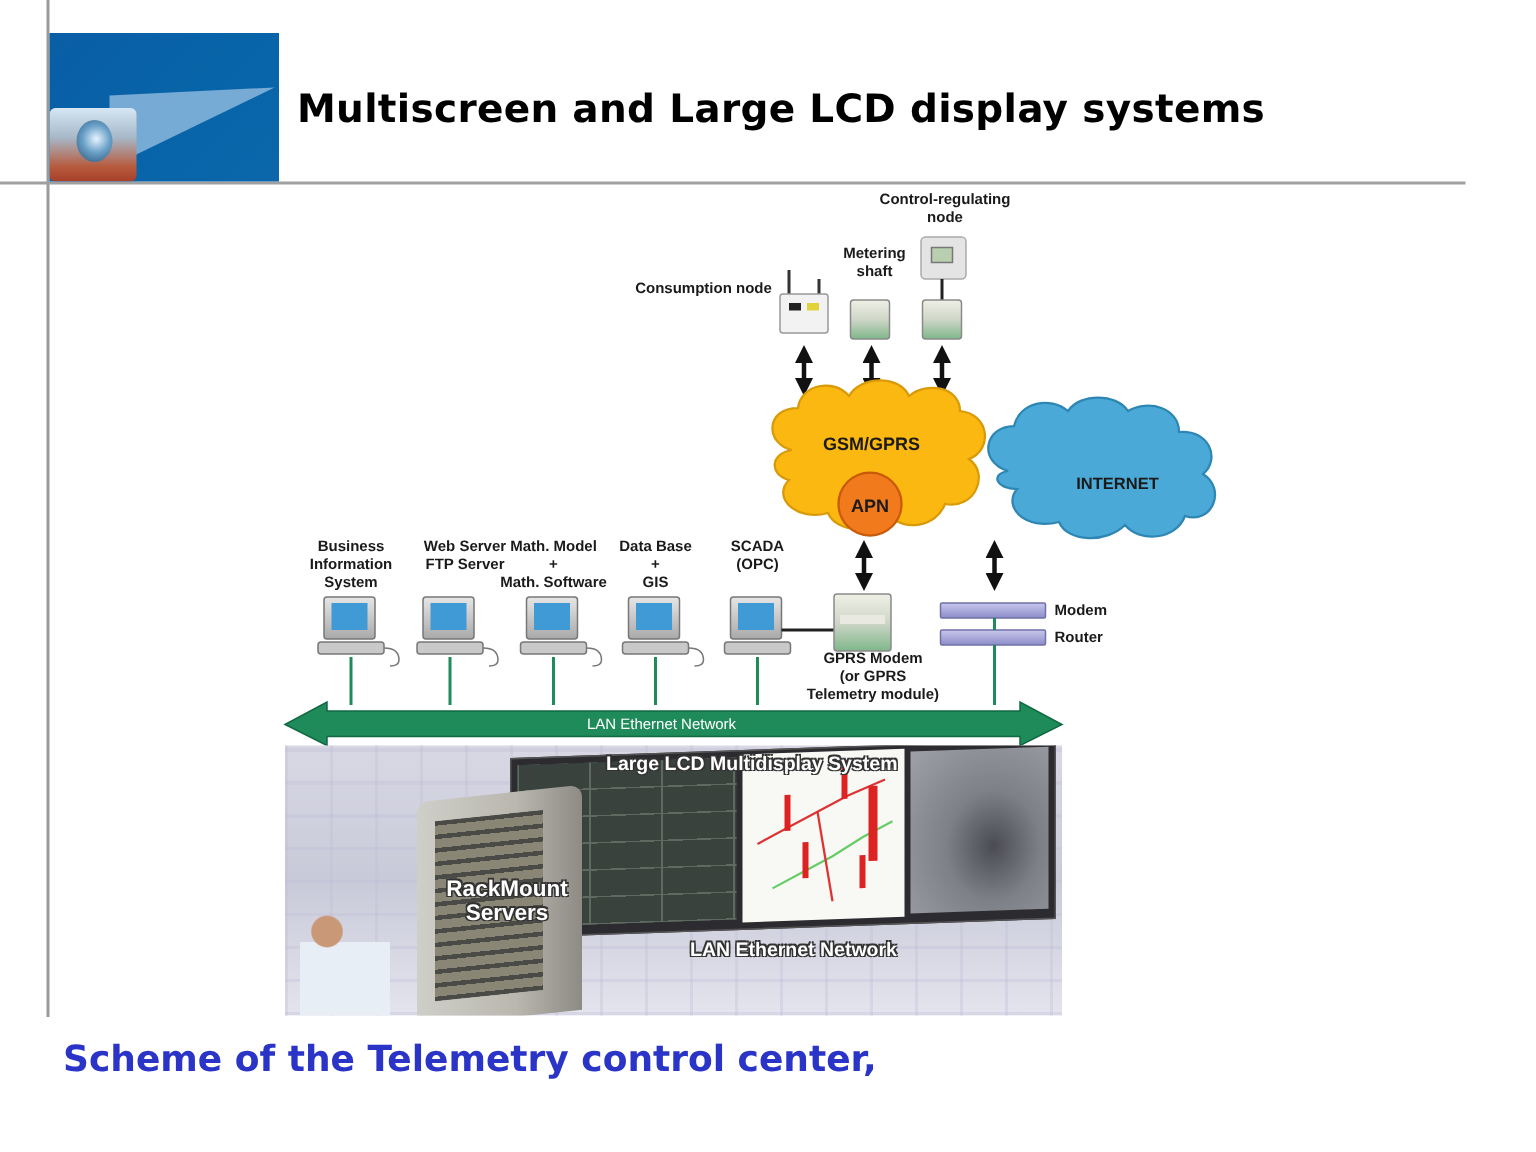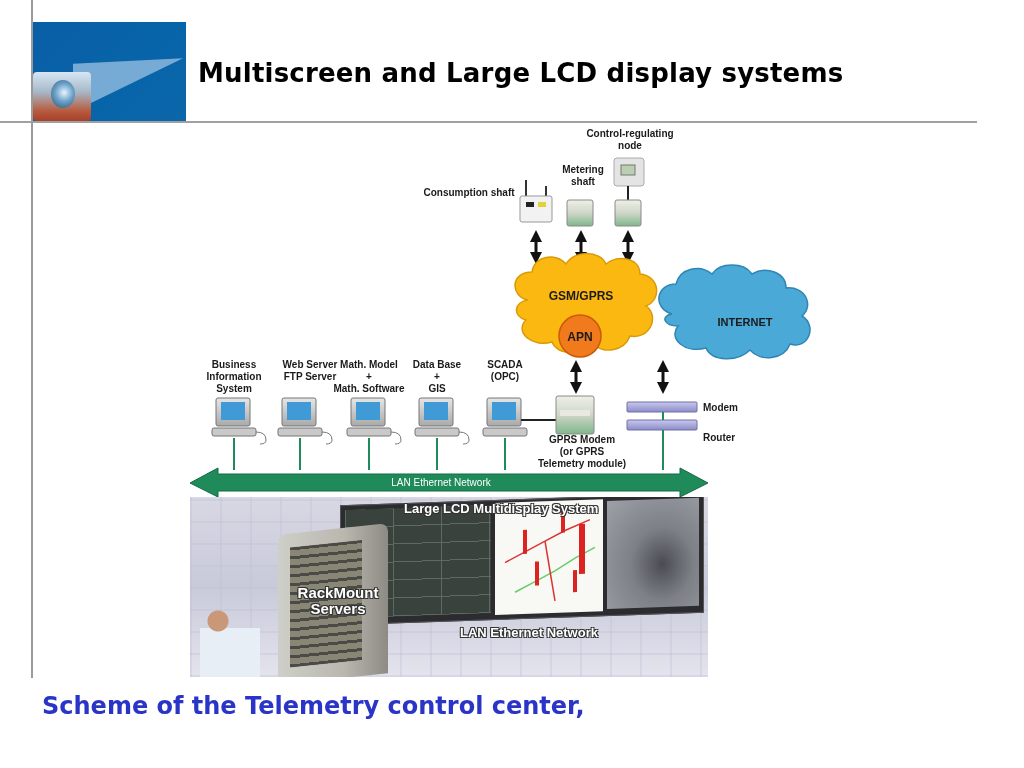--- a/index.html
+++ b/index.html
@@ -214,41 +214,41 @@
   <g>
     <path d="M190,483 L218,468 L218,474 L680,474 L680,468 L708,483 L680,497 L680,491 L218,491 L218,497 Z" fill="#1f8a5a" stroke="#126a42" stroke-width="1"></path>
     <text x="441" y="486" text-anchor="middle" font-family="Liberation Sans, sans-serif" font-size="10" fill="#ffffff">LAN Ethernet Network</text>
   </g>
 </svg>
 
 <div class="lbl" style="left:578px; top:128px; width:104px;">Control-regulating
 node</div>
 <div class="lbl" style="left:558px; top:164px; width:50px;">Metering
 shaft</div>
-<div class="lbl" style="left:414px; top:187px; width:110px;">Consumption shaft</div>
+<div class="lbl" style="left:414px; top:187px; width:110px;">Consumption node</div>
 
 <div class="lbl" style="left:196px; top:359px; width:76px;">Business
 Information
 System</div>
 <div class="lbl" style="left:273px; top:359px; width:74px;">Web Server
 FTP Server</div>
 <div class="lbl" style="left:328px; top:359px; width:82px;">Math. Model
 +
 Math. Software</div>
 <div class="lbl" style="left:404px; top:359px; width:66px;">Data Base
 +
 GIS</div>
 <div class="lbl" style="left:476px; top:359px; width:58px;">SCADA
 (OPC)</div>
 
 <div class="lbl" style="left:526px; top:434px; width:112px;">GPRS Modem
 (or GPRS
 Telemetry module)</div>
 <div class="lbl left" style="left:703px; top:402px;">Modem</div>
-<div class="lbl left" style="left:703px; top:420px;margin-top:12px;">Router</div>
+<div class="lbl left" style="left:703px; top:420px;">Router</div>
 
 <div class="photo">
   <div class="screen-row">
     <div class="screen-a"></div>
     <div class="screen-b">
       <svg width="108" height="112">
         <polyline points="10,60 30,50 50,40 70,30 95,20" fill="none" stroke="#d33" stroke-width="1.5"></polyline>
         <polyline points="20,90 40,80 60,70 80,58 100,48" fill="none" stroke="#6c6" stroke-width="1.5"></polyline>
         <polyline points="50,40 55,70 60,100" fill="none" stroke="#d33" stroke-width="1.5"></polyline>
         <rect x="28" y="28" width="4" height="24" fill="#d22"></rect>

